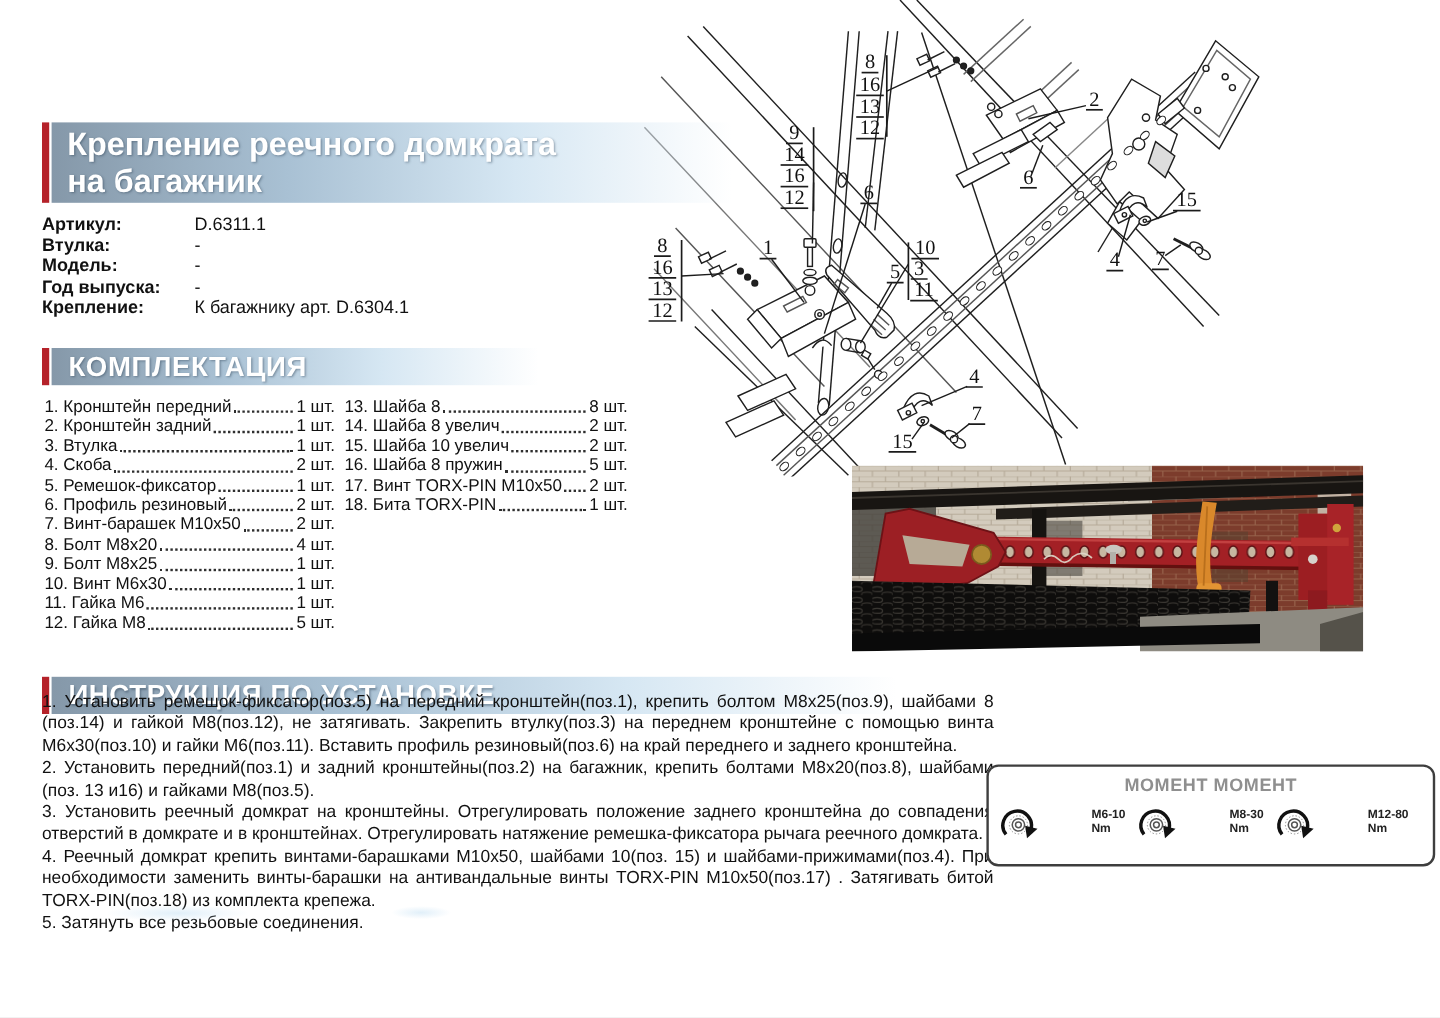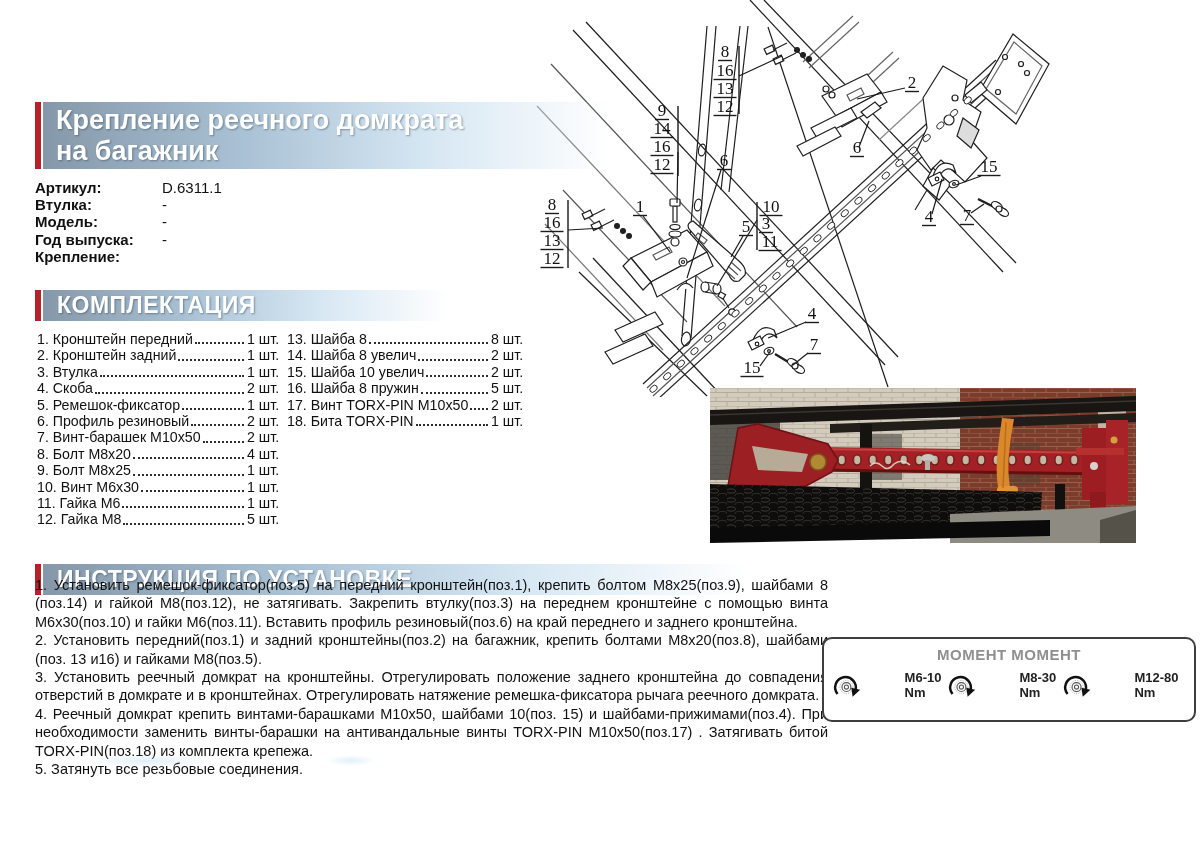--- a/index.html
+++ b/index.html
@@ -42,21 +42,21 @@
          text-align:justify;}
   .steps p{margin:0;}
 
   
   .torque{position:absolute;left:822px;top:637px;width:374px;height:85px;border:2px solid #3e3e3e;
           border-radius:10px;background:#fff;box-sizing:border-box;}
   .tq-title{text-align:center;font-weight:bold;font-size:15px;letter-spacing:.5px;color:#8f8f8f;
             margin-top:7px;}
   .tq-items{display:flex;justify-content:space-between;padding:2px 12px 0 8px;align-items:center;}
   .tq-item{display:flex;align-items:center;gap:3px;}
-  .tq-label{font-weight:bold;font-size:13px;color:#222;padding-left:38px;}
+  .tq-label{font-weight:bold;font-size:10px;color:#222;padding-left:38px;}
 
   
   #diagram{position:absolute;left:535px;top:0;width:570px;height:397px;}
   #photo{position:absolute;left:710px;top:388px;width:426px;height:155px;}
 
   .smudge{position:absolute;border-radius:50%;opacity:.45;
           background:radial-gradient(ellipse at center,#bcdcf2 0%,rgba(255,255,255,0) 70%);}
   .sm1{left:88px;top:754px;width:120px;height:14px;}
   .sm2{left:326px;top:755px;width:50px;height:11px;}
 </style>
@@ -321,20 +321,21 @@
       <div class="srow">
         <span class="slabel">Модель:</span>
         <span class="sval">-</span>
       </div>
       <div class="srow">
         <span class="slabel">Год выпуска:</span>
         <span class="sval">-</span>
       </div>
       <div class="srow">
         <span class="slabel">Крепление:</span>
+        <span class="sval">К багажнику арт. D.6304.1</span>
       </div>
     </div>
 
   <div class="bar bar-k">
     <div class="rbar"></div>
     <div class="grad">
       <span class="htxt">КОМПЛЕКТАЦИЯ</span>
     </div>
   </div>
   <div class="plist" id="parts-left">

